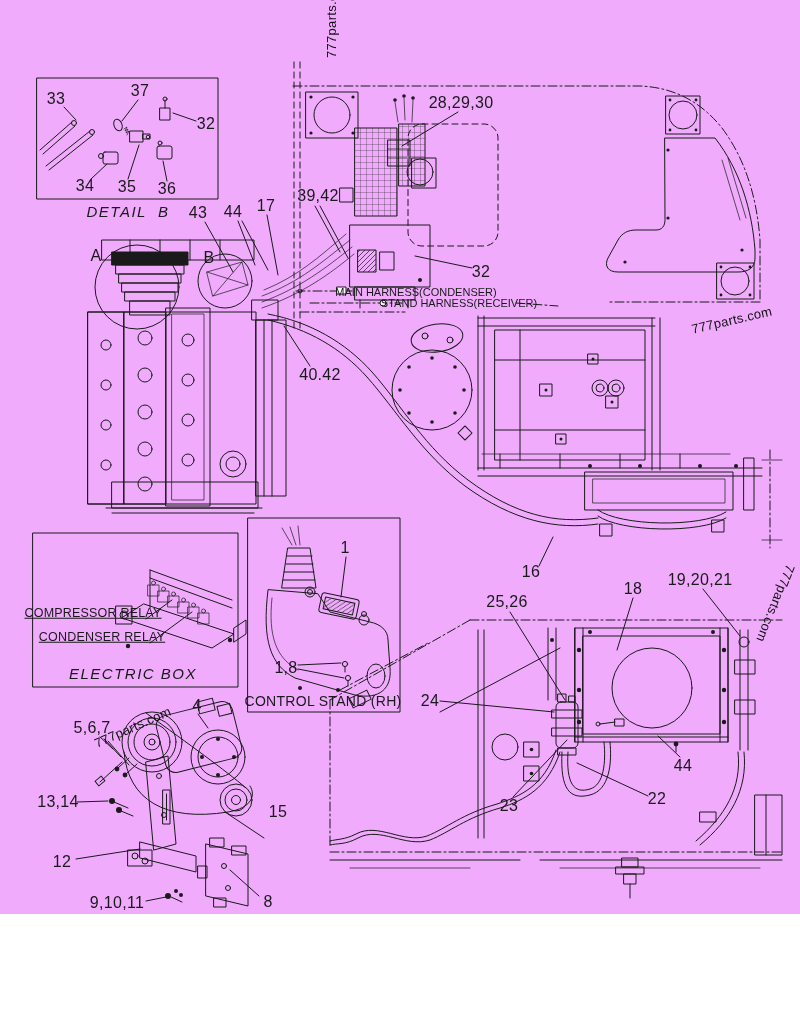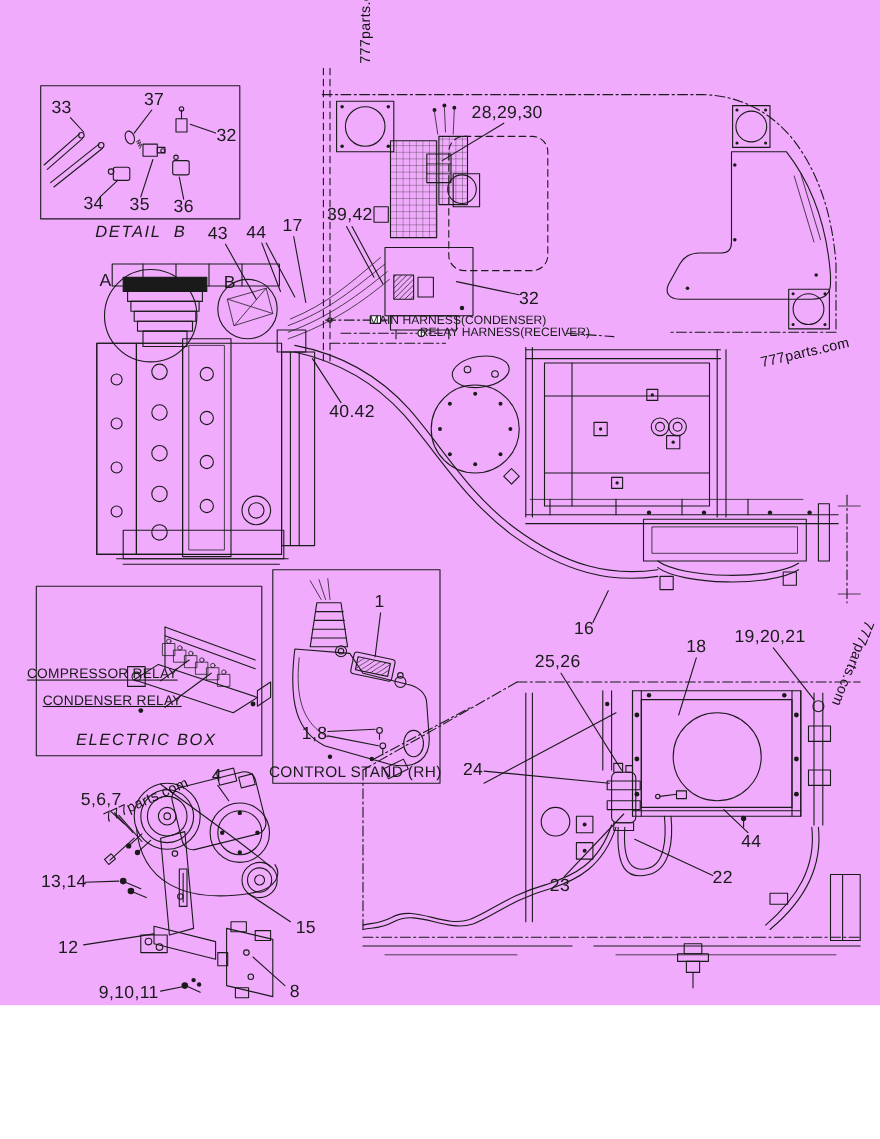--- a/index.html
+++ b/index.html
@@ -515,21 +515,21 @@
   <div class="lbl" style="left:167px;top:189px">36</div>
   <div class="lbl cap" style="left:128px;top:211px">DETAIL  B</div>
 
   <div class="lbl" style="left:198px;top:213px">43</div>
   <div class="lbl" style="left:233px;top:212px">44</div>
   <div class="lbl" style="left:266px;top:206px">17</div>
   <div class="lbl" style="left:318px;top:196px">39,42</div>
   <div class="lbl" style="left:461px;top:103px">28,29,30</div>
   <div class="lbl" style="left:481px;top:272px">32</div>
   <div class="lbl small" style="left:416px;top:292px">MAIN HARNESS(CONDENSER)</div>
-  <div class="lbl small" style="left:459px;top:303px">RELAY HARNESS(RECEIVER)</div>
+  <div class="lbl small" style="left:459px;top:303px">STAND HARNESS(RECEIVER)</div>
   <div class="lbl" style="left:320px;top:375px">40.42</div>
   <div class="lbl" style="left:96px;top:256px">A</div>
   <div class="lbl" style="left:209px;top:258px">B</div>
 
   <div class="lbl relay" style="left:93px;top:613px">COMPRESSOR RELAY</div>
   <div class="lbl relay" style="left:102px;top:637px">CONDENSER RELAY</div>
   <div class="lbl cap" style="left:133px;top:673px">ELECTRIC BOX</div>
 
   <div class="lbl" style="left:345px;top:548px">1</div>
   <div class="lbl" style="left:286px;top:668px">1,8</div>
@@ -541,21 +541,21 @@
   <div class="lbl" style="left:700px;top:580px">19,20,21</div>
   <div class="lbl" style="left:430px;top:701px">24</div>
   <div class="lbl" style="left:509px;top:806px">23</div>
   <div class="lbl" style="left:657px;top:799px">22</div>
   <div class="lbl" style="left:683px;top:766px">44</div>
 
   <div class="lbl" style="left:197px;top:706px">4</div>
   <div class="lbl" style="left:92px;top:728px">5,6,7</div>
   <div class="lbl" style="left:58px;top:802px">13,14</div>
   <div class="lbl" style="left:62px;top:862px">12</div>
-  <div class="lbl" style="left:278px;top:844px">15</div>
+  <div class="lbl" style="left:278px;top:812px">15</div>
   <div class="lbl" style="left:117px;top:903px">9,10,11</div>
   <div class="lbl" style="left:268px;top:902px">8</div>
   <div class="lbl cap" style="left:171px;top:939px">DETAIL  A</div>
 
   <div class="wm" style="left:324px;top:58px;transform:rotate(-90deg)">777parts.com</div>
   <div class="wm" style="left:690px;top:322px;transform:rotate(-13deg)">777parts.com</div>
   <div class="wm" style="left:798px;top:568px;transform:rotate(112deg)">777parts.com</div>
   <div class="wm" style="left:92px;top:737px;transform:rotate(-24deg)">777parts.com</div>
   <div class="wm" style="left:312px;top:980px;transform:rotate(168deg)">777parts.com</div>
 

